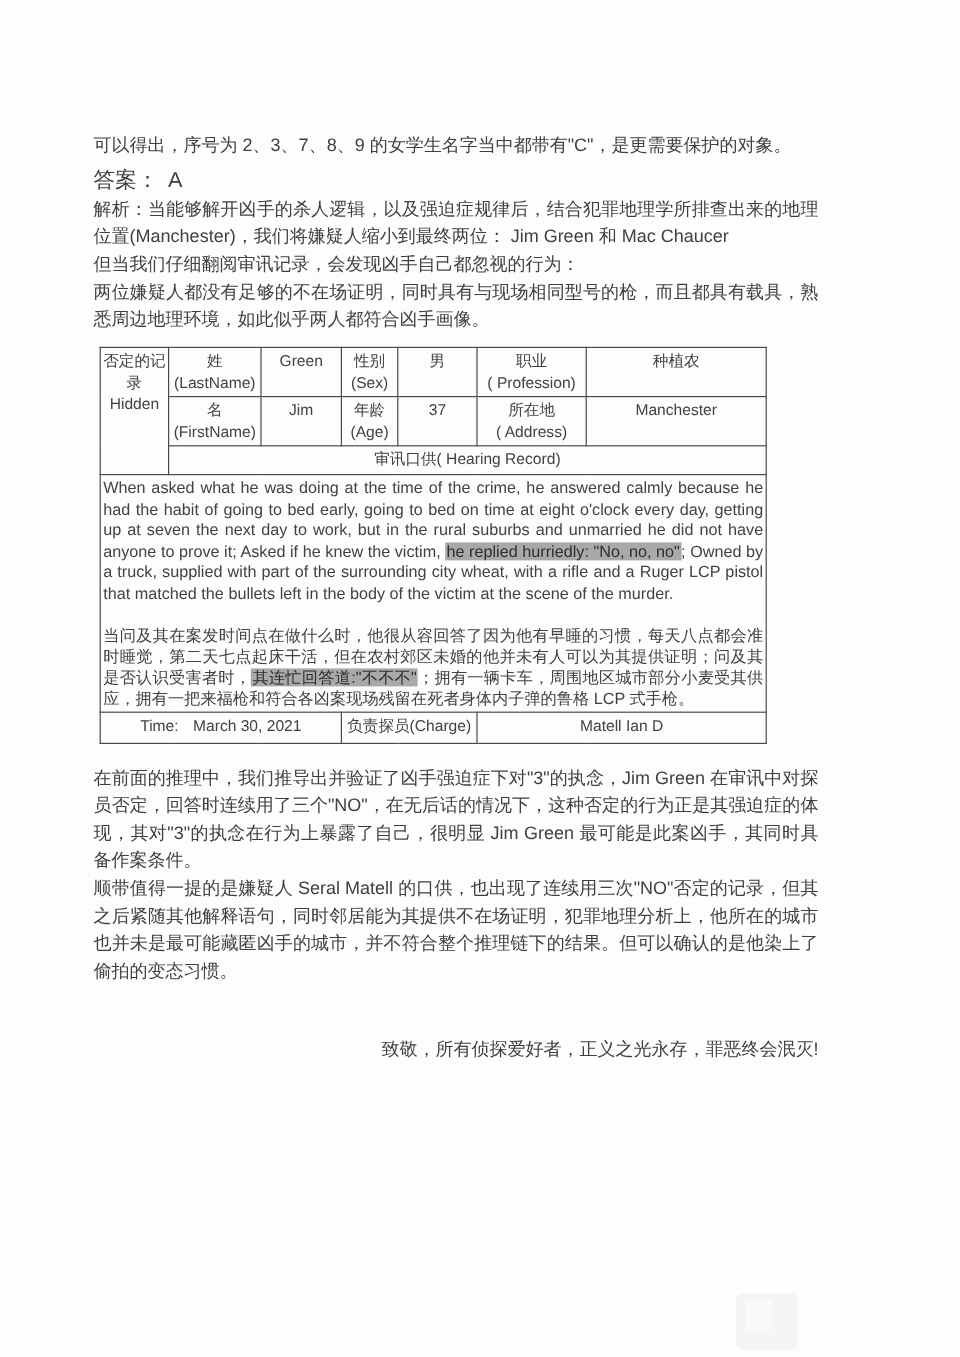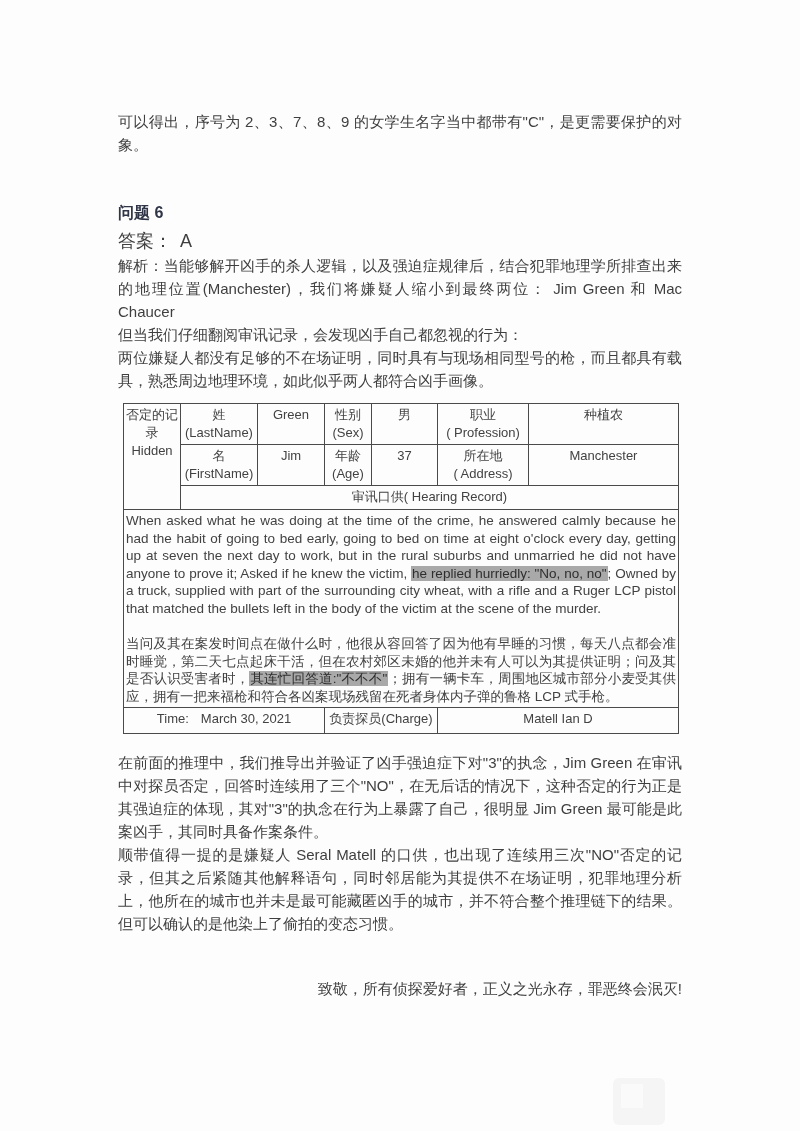--- a/index.html
+++ b/index.html
@@ -8,21 +8,21 @@
     font-family: "Liberation Sans", "DejaVu Sans", sans-serif;
     color: #3f3f3f;
   }
   .page {
     position: relative;
     width: 800px;
     height: 1131px;
     margin: 0 auto;
     background: #fdfdfd;
     box-sizing: border-box;
-    padding: 110px 118px 0 118px;
+    padding: 110px 118px 0 78px;
     overflow: hidden;
   }
   .para {
     font-size: 15px;
     line-height: 23px;
     margin: 0;
     text-align: justify;
   }
   .intro { margin-bottom: 0; }
   .qtitle {
@@ -97,21 +97,20 @@
     background: #fafafa;
   }
 </style>
 </head>
 <body>
 
 <div class="page">
 
   <p class="para intro">可以得出，序号为 2、3、7、8、9 的女学生名字当中都带有"C"，是更需要保护的对象。</p>
 
-  <h3 class="qtitle">问题 6</h3>
 
   <p class="answer">
     <span>答案：</span><span class="ans-val">A</span>
   </p>
 
   <div class="block">
     <p class="para">解析：当能够解开凶手的杀人逻辑，以及强迫症规律后，结合犯罪地理学所排查出来的地理位置(Manchester)，我们将嫌疑人缩小到最终两位： Jim Green  和  Mac Chaucer</p>
     <p class="para">但当我们仔细翻阅审讯记录，会发现凶手自己都忽视的行为：</p>
     <p class="para">两位嫌疑人都没有足够的不在场证明，同时具有与现场相同型号的枪，而且都具有载具，熟悉周边地理环境，如此似乎两人都符合凶手画像。</p>
   </div>

